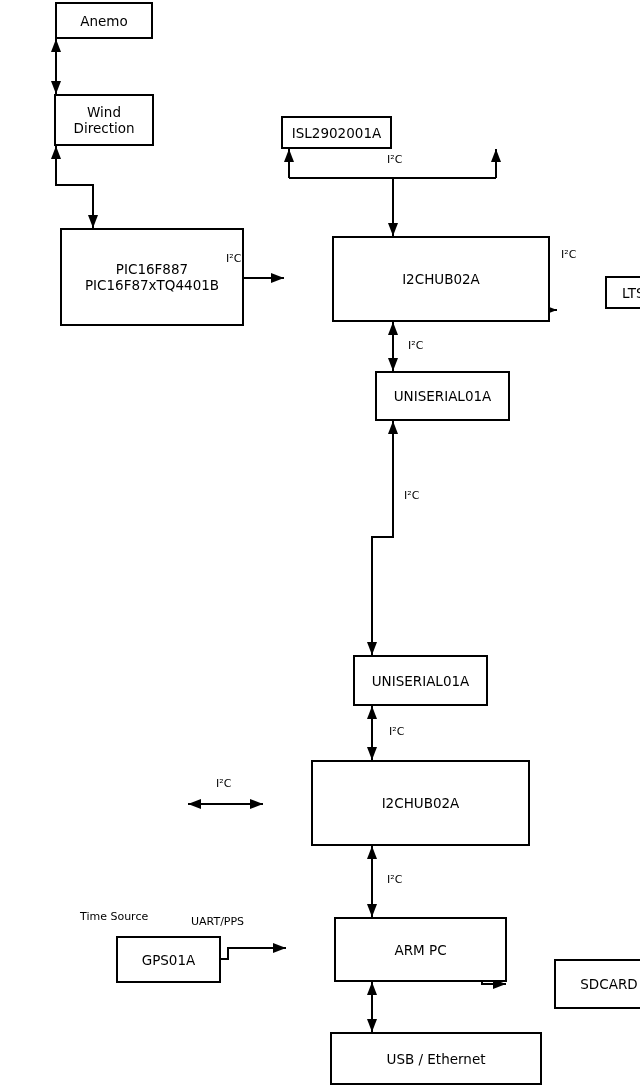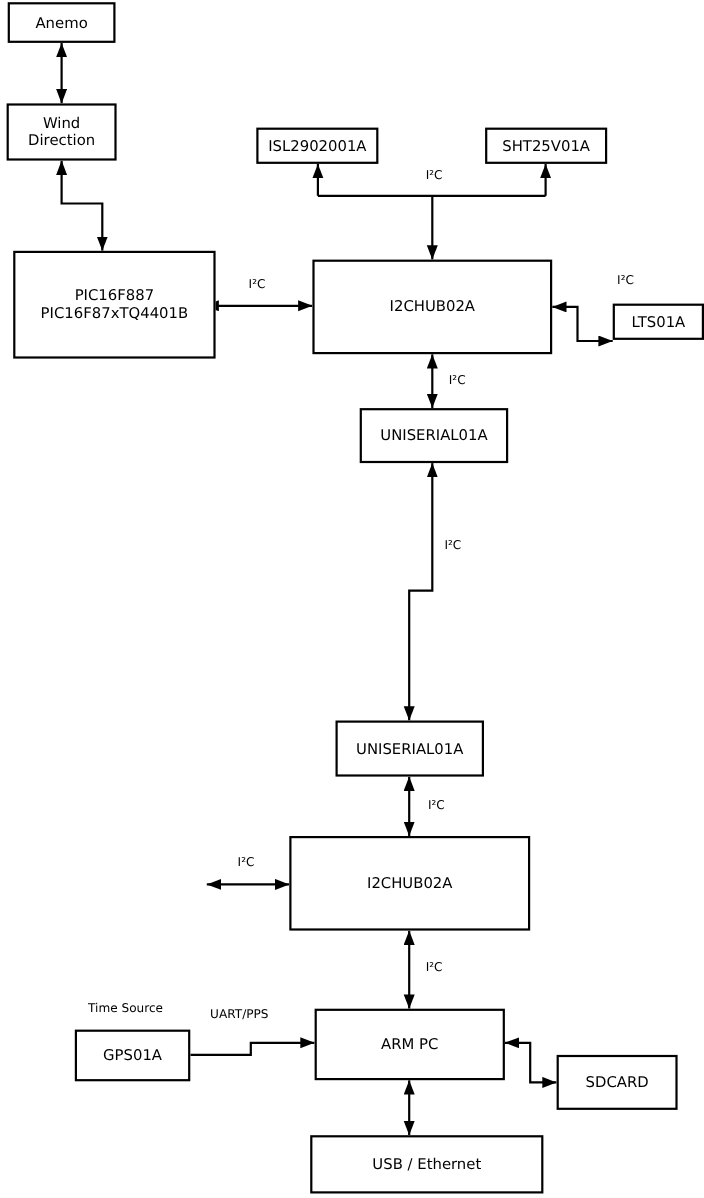--- a/index.html
+++ b/index.html
@@ -20,20 +20,21 @@
     background: #ffffff;
     border: 2px solid #000000;
     display: flex;
     flex-direction: column;
     align-items: center;
     justify-content: center;
     text-align: center;
     font-size: 13.5px;
     line-height: 16px;
     white-space: nowrap;
+    margin-left: 48px;
   }
   .lbl {
     position: absolute;
     font-size: 11px;
     line-height: 16px;
     white-space: nowrap;
   }
 </style>
 </head>
 <body>
@@ -79,23 +80,20 @@
 
   <div class="node" style="left:12px;top:228px;width:184px;height:98px">
     <span>PIC16F887</span>
     <span>PIC16F87xTQ4401B</span>
   </div>
 
   <div class="node" style="left:233px;top:116px;width:111px;height:33px">
     <span>ISL2902001A</span>
   </div>
 
-  <div class="node" style="left:441px;top:116px;width:111px;height:33px">
-    <span>SHT25V01A</span>
-  </div>
 
   <div class="node" style="left:284px;top:236px;width:218px;height:86px">
     <span>I2CHUB02A</span>
   </div>
 
   <div class="node" style="left:557px;top:276px;width:83px;height:33px">
     <span>LTS01A</span>
   </div>
 
   <div class="node" style="left:327px;top:371px;width:135px;height:50px">

